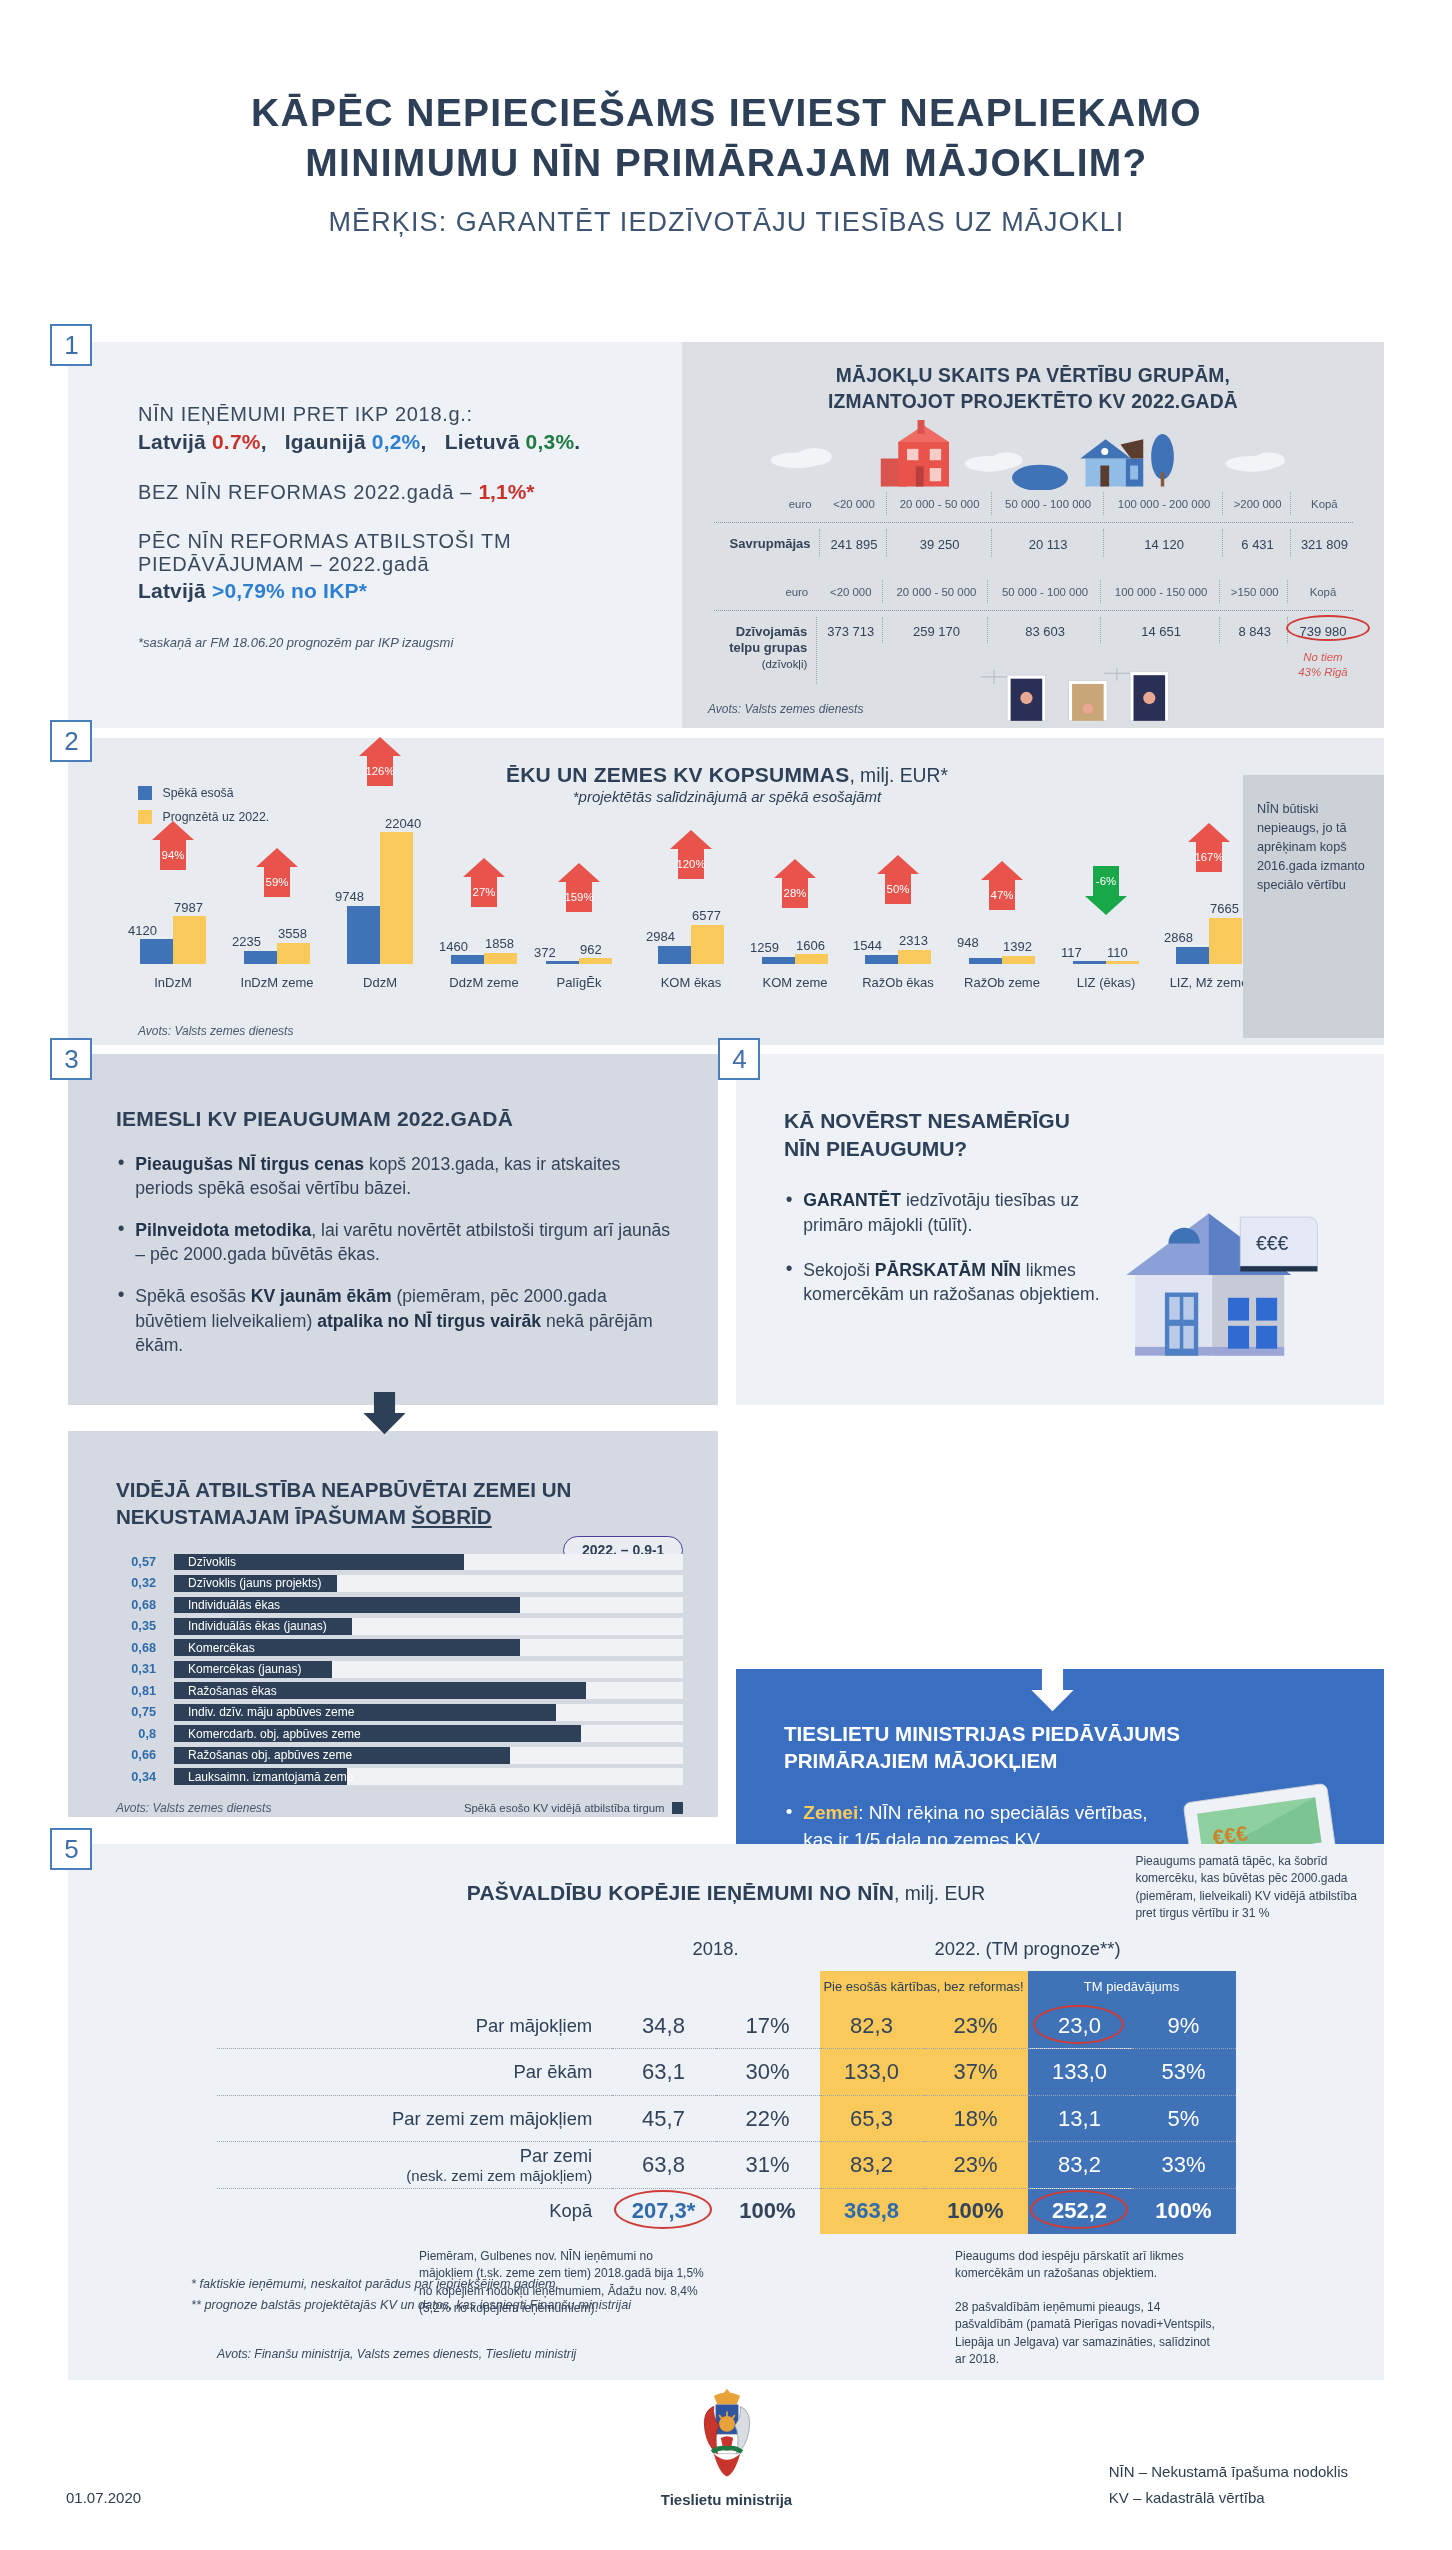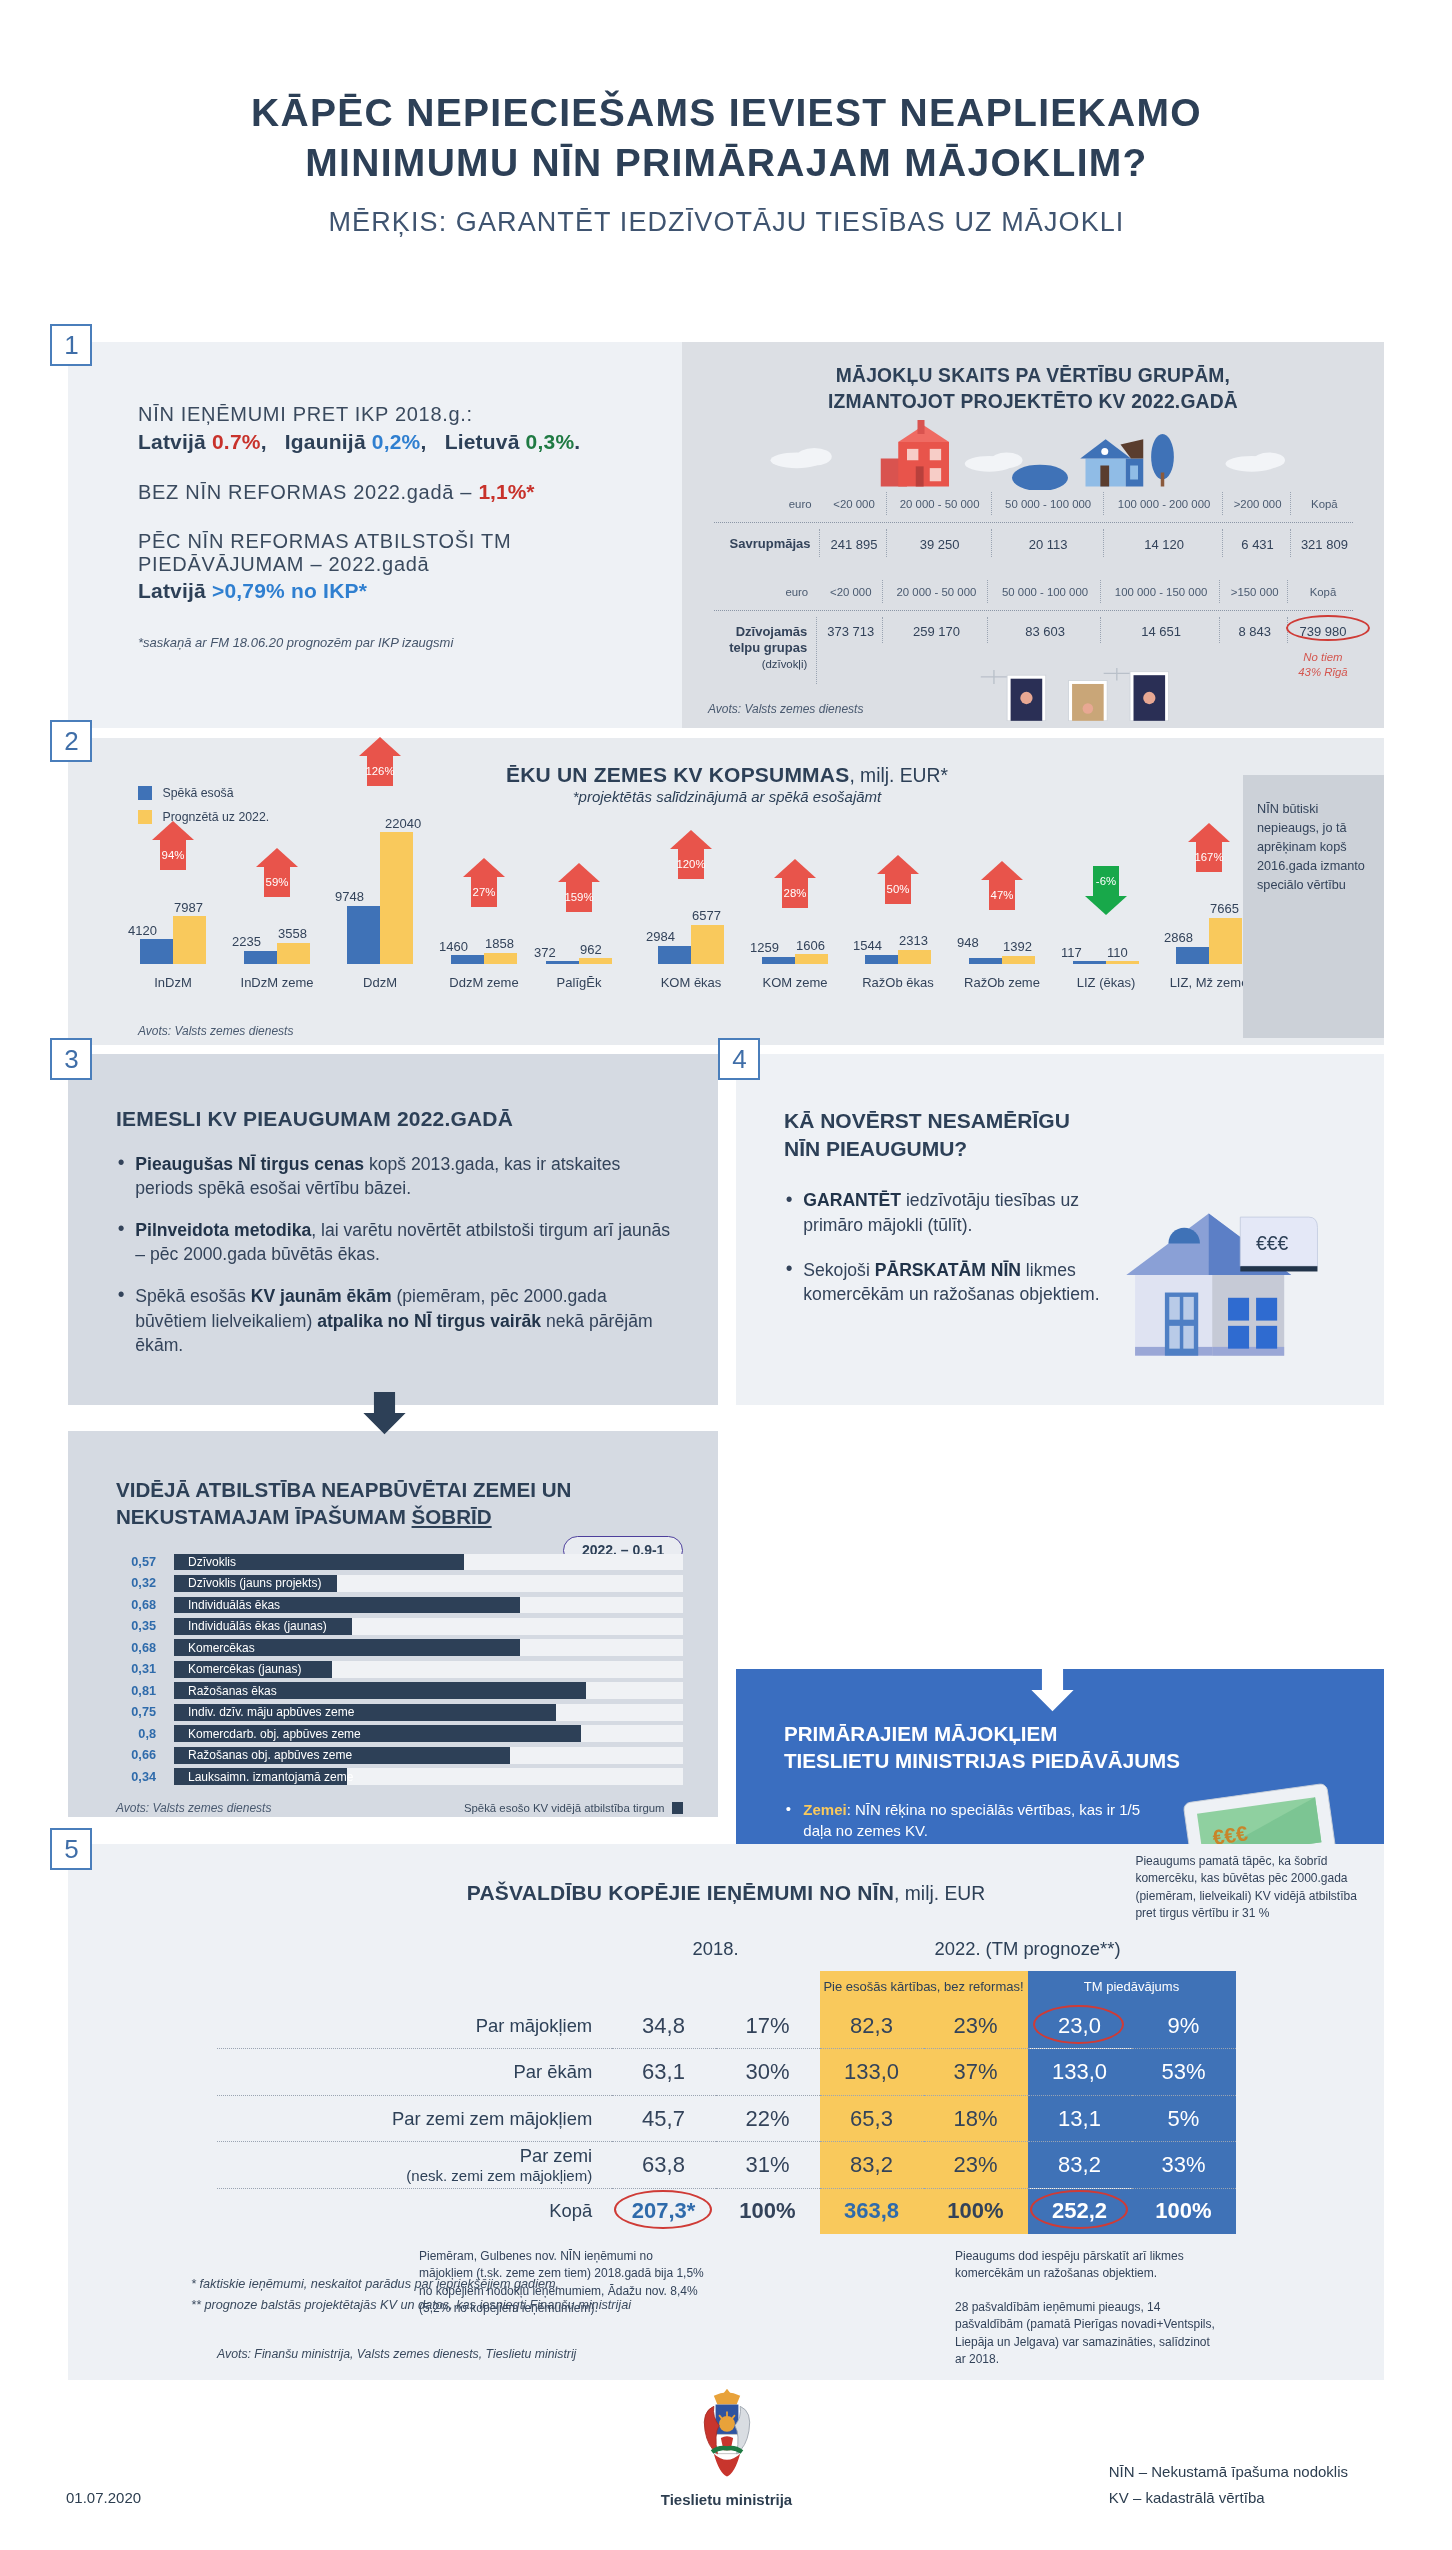--- a/index.html
+++ b/index.html
@@ -136,21 +136,21 @@
   .htrack { flex:1; height:16.7px; background:#f0f2f5; position:relative; }
   .hfill { height:16.7px; background:#2d4057; display:flex; align-items:center; }
   .hname { color:#ffffff; font-size:12px; padding-left:14px; white-space:nowrap; }
   .s3b-foot { display:flex; justify-content:space-between; align-items:center; margin-top:16px; font-size:11.4px; color:#3a4a5e;}
   .legend-sq { display:inline-block; width:11.4px; height:11.4px; background:#2d4057; margin-left:7px; vertical-align:-1.8px;}
 
   
   #sec4b { left:736px; top:1431px; width:648px; height:386px; background:#3a6ec0; padding:0 26px 0 48px; color:#fff; position:relative; overflow:hidden;}
   .h4b { font-size:20.6px; font-weight:bold; line-height:1.32; padding-top:51px; }
   .s4b-list { margin-top:26px; width:369px; }
-  .s4b-list li { list-style:none; position:relative; padding-left:19.3px; margin-bottom:22px; font-size:15px; line-height:1.38;}
+  .s4b-list li { list-style:none; position:relative; padding-left:19.3px; margin-bottom:22px; font-size:19px; line-height:1.38;}
   .s4b-list li:before { content:"•"; position:absolute; left:1.8px; top:-1.8px;}
   .gold { color:#f9c95c; font-weight:bold; }
   .s4b-ex { margin-top:26px; font-style:italic; font-size:16px; line-height:1.5; width:404px;}
   .calc { position:absolute; right:8.8px; top:114px; width:202px; height:263px;}
 
   
   #sec5 { left:68px; top:1844px; width:1316px; height:536px; background:#eef1f5; }
   .h5 { text-align:center; padding-top:37px; }
   .h5 b { font-size:21px; color:#2d4057; letter-spacing:0.2px;}
   .h5 span { font-size:19.3px; font-weight:400; color:#2d4057;}
@@ -668,22 +668,22 @@
       <span class="avots">Avots: Valsts zemes dienests</span>
       <span><span>Spēkā esošo KV vidējā atbilstība tirgum</span><span class="legend-sq"></span></span>
     </div>
   </div>
 
   <div class="section" id="sec4b">
     <svg width="53" height="44" style="position:absolute;left:290px;top:0px;" viewBox="0 0 60 50">
       <polygon points="18,0 42,0 42,24 54,24 30,48 6,24 18,24" fill="#ffffff"></polygon>
     </svg>
     <div class="h4b">
+      <div>TIESLIETU MINISTRIJAS PIEDĀVĀJUMS</div>
       <div>PRIMĀRAJIEM MĀJOKĻIEM</div>
-      <div>TIESLIETU MINISTRIJAS PIEDĀVĀJUMS</div>
     </div>
     <ul class="s4b-list">
       <li><b class="gold">Zemei</b><span>: NĪN rēķina no speciālās vērtības, kas ir 1/5 daļa no zemes KV.</span></li>
       <li><b class="gold">Mājokļiem</b><span>: piemēro neapliekamo minimumu 100 000 EUR apmērā.</span></li>
     </ul>
     <div class="s4b-ex">
       <div>Piemēram, mājokļa KV = 100 000, tad NĪN=0</div>
       <div>Ja mājokļa KV = 120 000, NĪN rēķina no 20 000</div>
     </div>
     <div class="calc">

